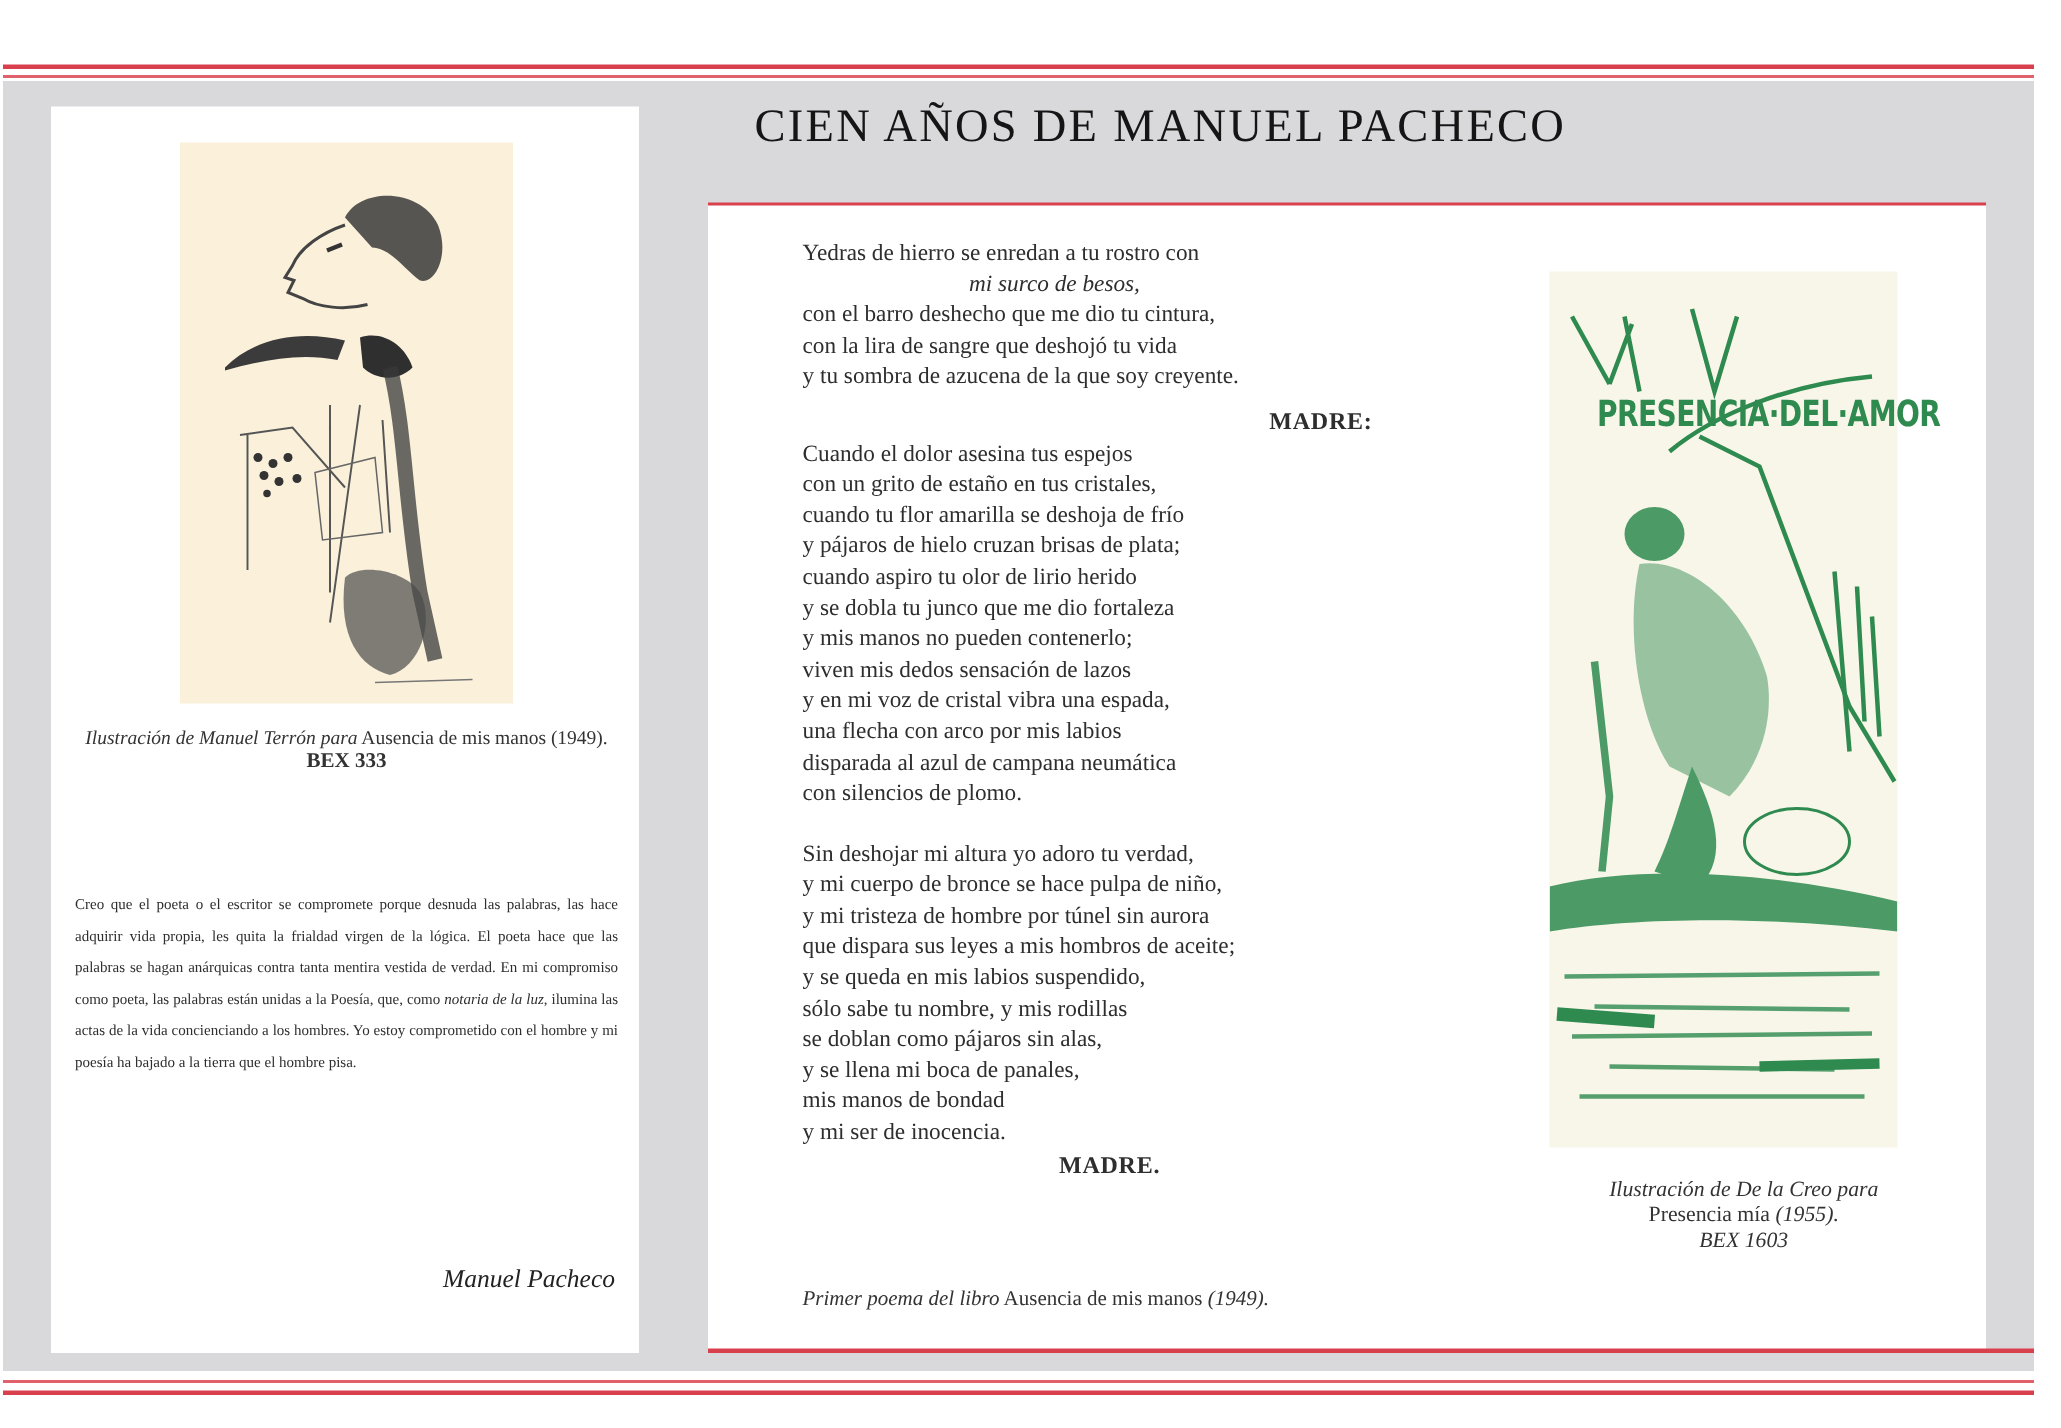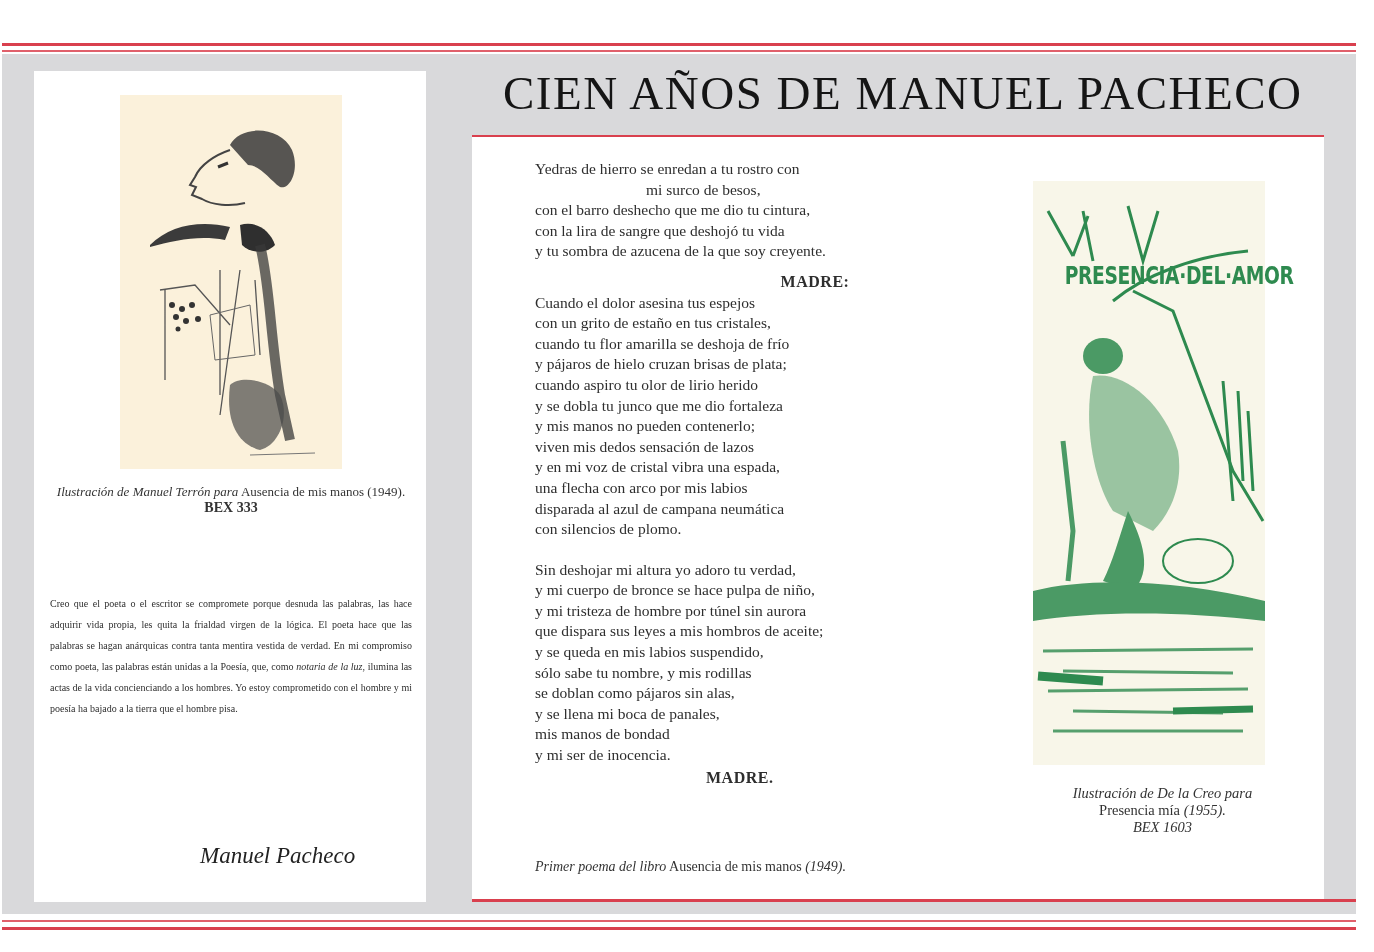--- a/index.html
+++ b/index.html
@@ -8,37 +8,37 @@
 
   .rule { position: absolute; height: 3px; background: #d9404e; }
   .rule.thin { height: 2px; background: #e0606b; }
 
   .board { position: absolute; left: 2px; top: 54px; width: 1354px; height: 860px; background: #d9d9db; }
 
   .panel-left { position: absolute; left: 34px; top: 71px; width: 392px; height: 831px; background: #ffffff; }
   .panel-main { position: absolute; left: 472px; top: 137px; width: 852px; height: 764px; background: #ffffff; }
 
   .title { position: absolute; left: 503px; top: 66px; width: 800px; font-family: "Liberation Serif", "DejaVu Serif", serif;
-           font-size: 47px; letter-spacing: 1.5px; color: #151515; white-space: nowrap; font-weight: normal; }
+           font-size: 31px; letter-spacing: 1.5px; color: #151515; white-space: nowrap; font-weight: normal; }
 
   .sketch { position: absolute; left: 120px; top: 95px; width: 222px; height: 374px; background: #fbf1db; overflow: hidden; }
   .sketch svg { width: 100%; height: 100%; }
 
   .caption-left { position: absolute; left: 56px; top: 484px; width: 350px; text-align: center; font-size: 13px; line-height: 16px; color: #333; }
   .caption-left .it { font-style: italic; }
   .caption-left .bex { font-weight: bold; font-size: 14px; display: block; }
 
   .quote { position: absolute; left: 50px; top: 594px; width: 362px; font-size: 10px; line-height: 20.9px; text-align: justify; color: #2e2e2e; }
   .quote .it { font-style: italic; }
-  .signature { position: absolute; left: 200px; top: 843px; width: 210px; font-style: italic; font-size: 23px; color: #222; }
+  .signature { position: absolute; left: 200px; top: 843px; width: 210px; text-align: right; font-style: italic; font-size: 17px; color: #222; }
 
   .poem { position: absolute; left: 535px; top: 159px; width: 380px; font-size: 15.5px; line-height: 20.6px; color: #2e2e2e; }
   .poem .line { white-space: nowrap; }
-  .poem .indent { padding-left: 111px; }
-  .poem .heading { font-weight: bold; text-align: center; padding-left: 180px; font-size: 16px; margin-top: 10px; letter-spacing: 0.5px; }
+  .poem .indent { padding-left: 111px; font-style: italic; }
+  .poem .heading { font-weight: bold; text-align: right; padding-left: 180px; font-size: 16px; margin-top: 10px; letter-spacing: 0.5px; }
   .poem .gap { height: 20px; }
   .poem .closing { font-weight: bold; padding-left: 171px; font-size: 16px; margin-top: 2px; letter-spacing: 0.5px; }
 
   .source { position: absolute; left: 535px; top: 859px; font-size: 14px; color: #333; white-space: nowrap; }
   .source .it { font-style: italic; }
 
   .bookcover { position: absolute; left: 1033px; top: 181px; width: 232px; height: 584px; background: #f8f6e9; overflow: hidden; }
   .bookcover svg { width: 100%; height: 100%; }
   .cover-title { position: absolute; left: 1040px; top: 262px; width: 224px; text-align: center; font-family: "DejaVu Sans", sans-serif;
                  font-size: 24px; color: #2e8a4f; letter-spacing: -0.5px; transform: scaleX(0.78); transform-origin: center; white-space: nowrap; font-weight: bold; }

